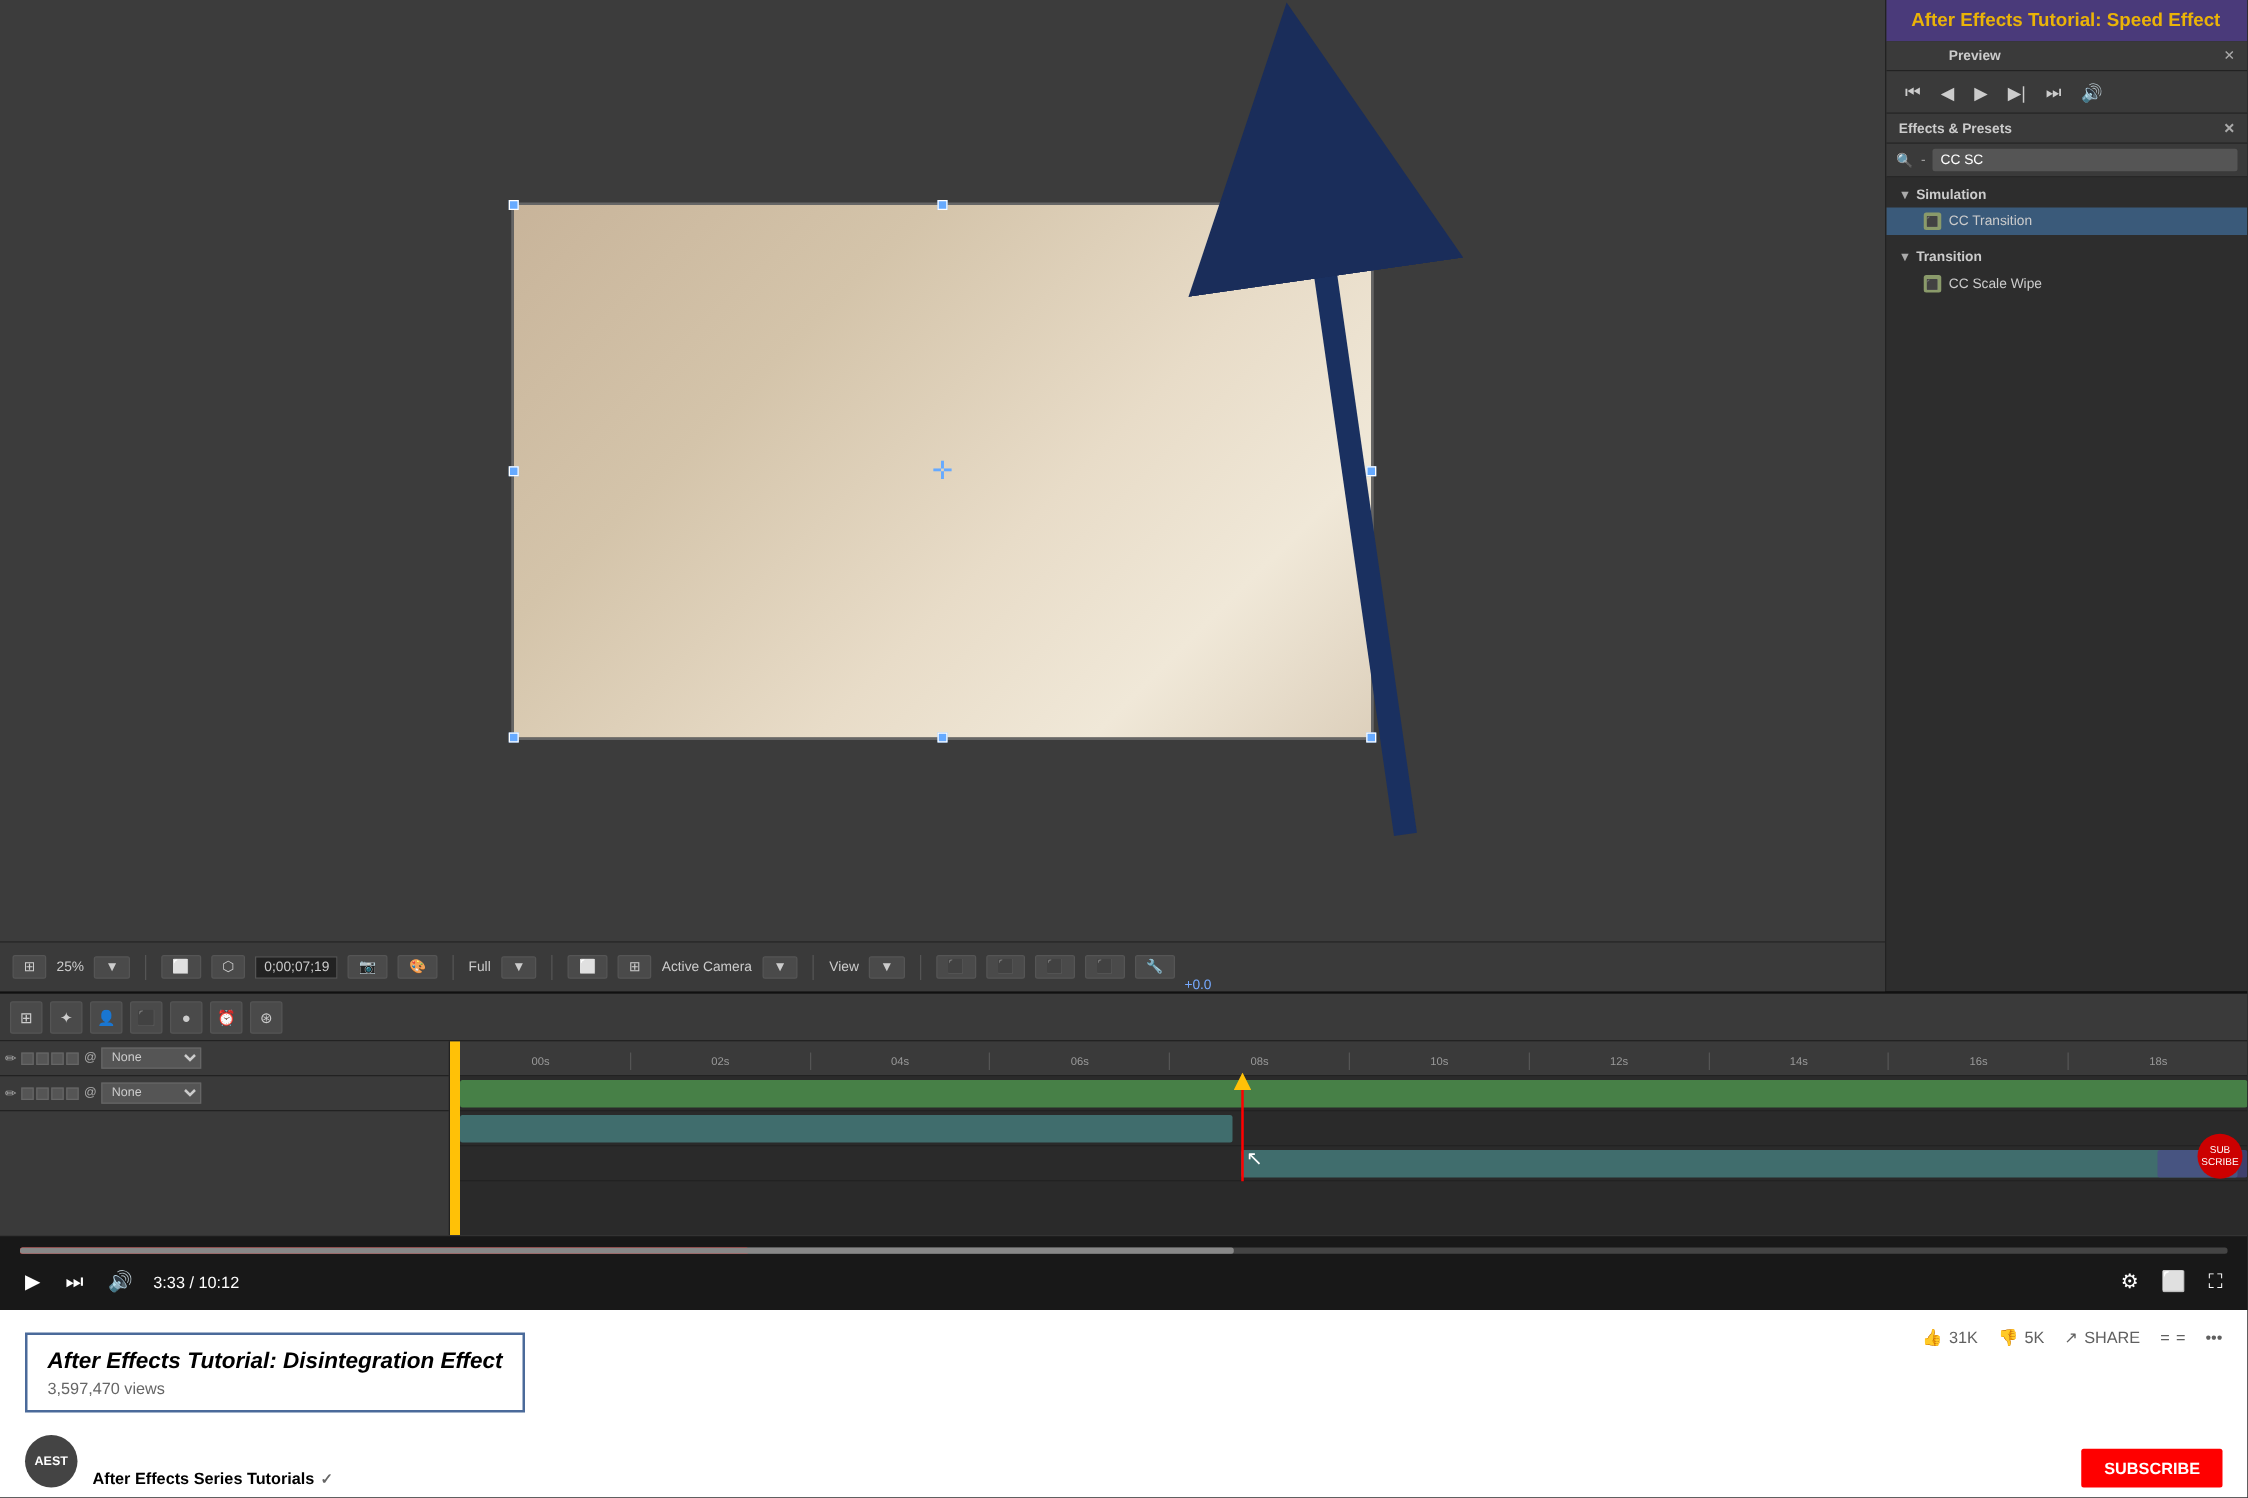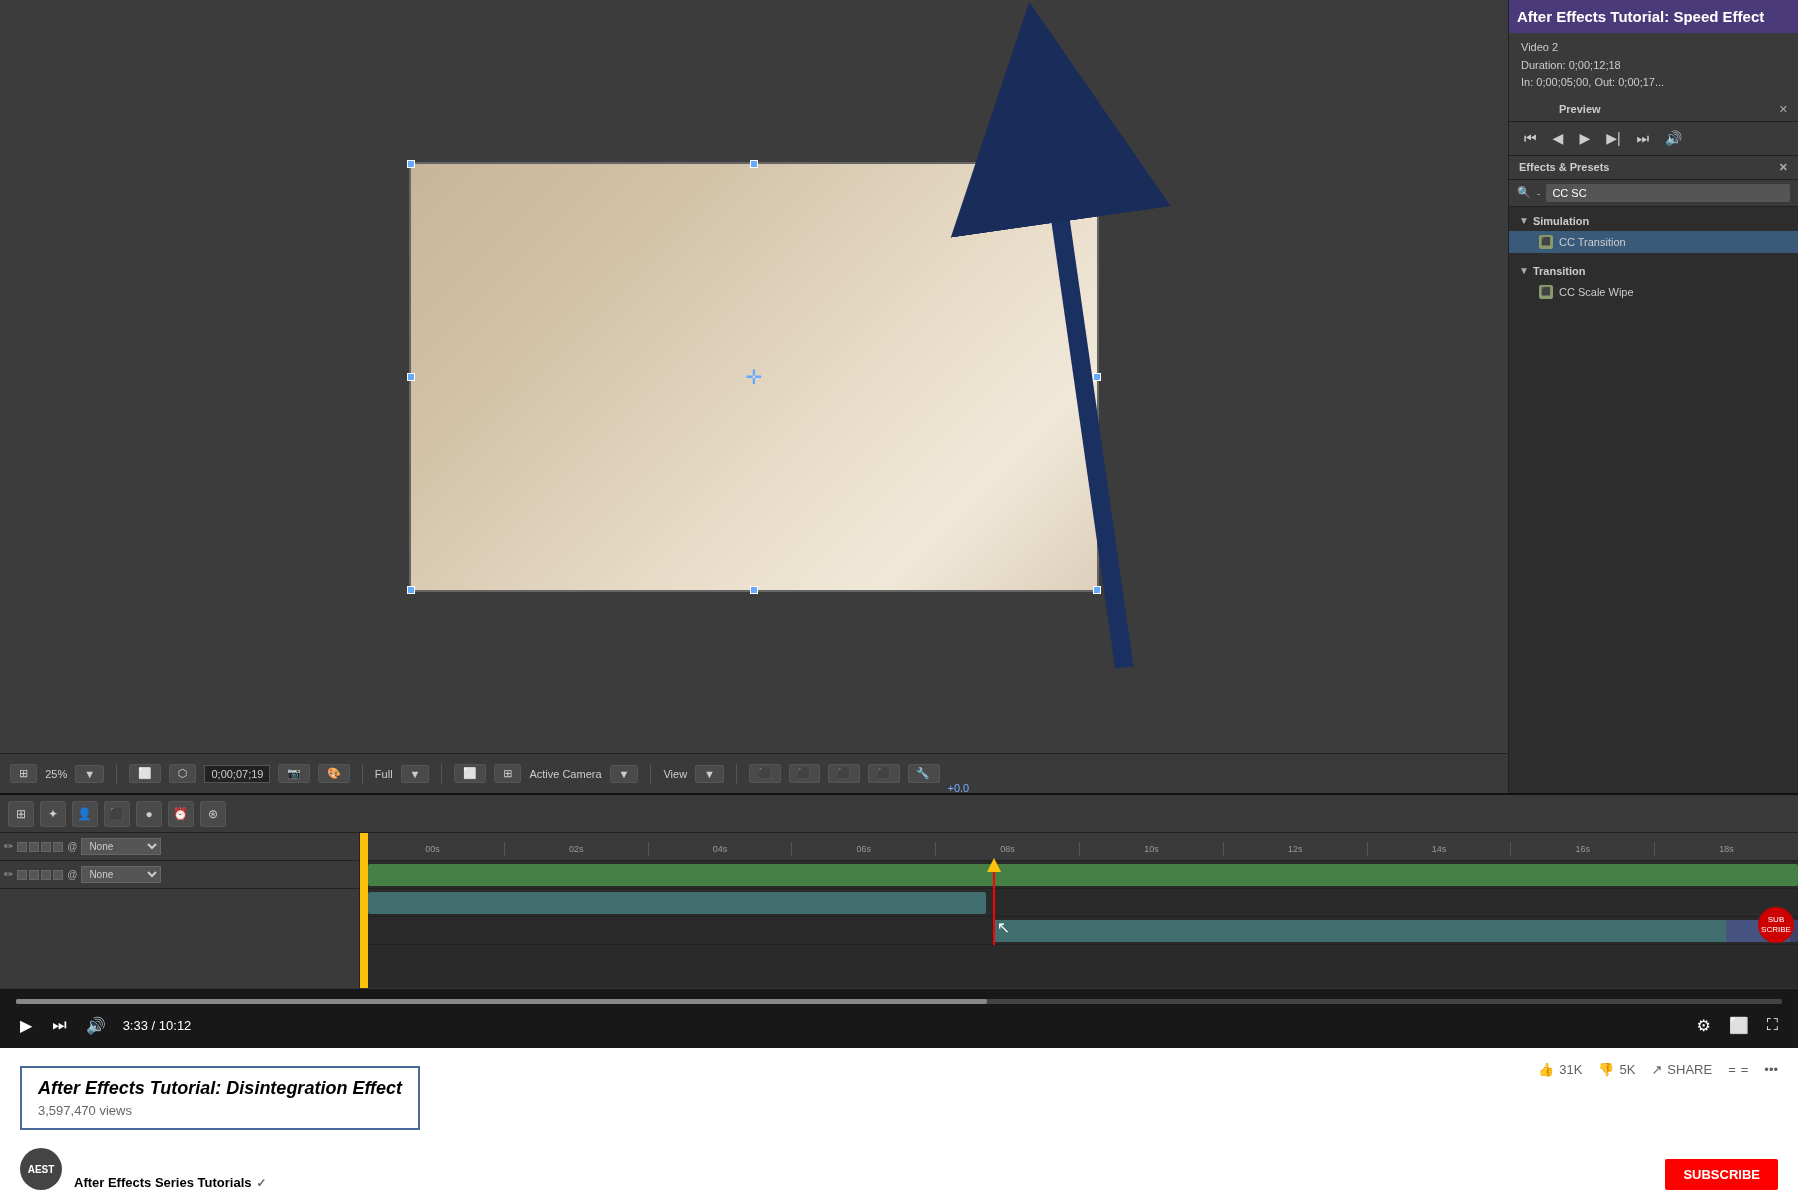--- a/index.html
+++ b/index.html
@@ -144,22 +144,22 @@
       background: #2d2d2d;
       border-left: 1px solid #222;
       display: flex;
       flex-direction: column;
       overflow: hidden;
     }
 
     
     .title-bar-dark {
       background: #4a3a7a;
-      padding: 8px 8px;
-      color: #ffffff;
+      padding: 8px 20px;
+      color: #eab308;
       font-size: 15px;
       font-weight: bold;
     }
 
     .video-info {
       background: #3a3a3a;
       padding: 6px 12px;
       color: #ccc;
       font-size: 11px;
       line-height: 1.6;
@@ -676,25 +676,20 @@
       </div>
 
     </div>
 
     <div class="right-panel">
 
       <div class="title-bar-dark">
         <span>After Effects Tutorial: Speed Effect</span>
       </div>
 
-      <div class="video-info">
-        <div>Video 2</div>
-        <div>Duration: 0;00;12;18</div>
-        <div>In: 0;00;05;00, Out: 0;00;17...</div>
-      </div>
 
       <div class="panel-header">
         <span class="panel-header-title">Preview</span>
         <span style="cursor:pointer;color:#aaa;">✕</span>
       </div>
 
       <div class="preview-controls">
         <button class="ctrl-btn">⏮</button>
         <button class="ctrl-btn">◀</button>
         <button class="ctrl-btn">▶</button>

